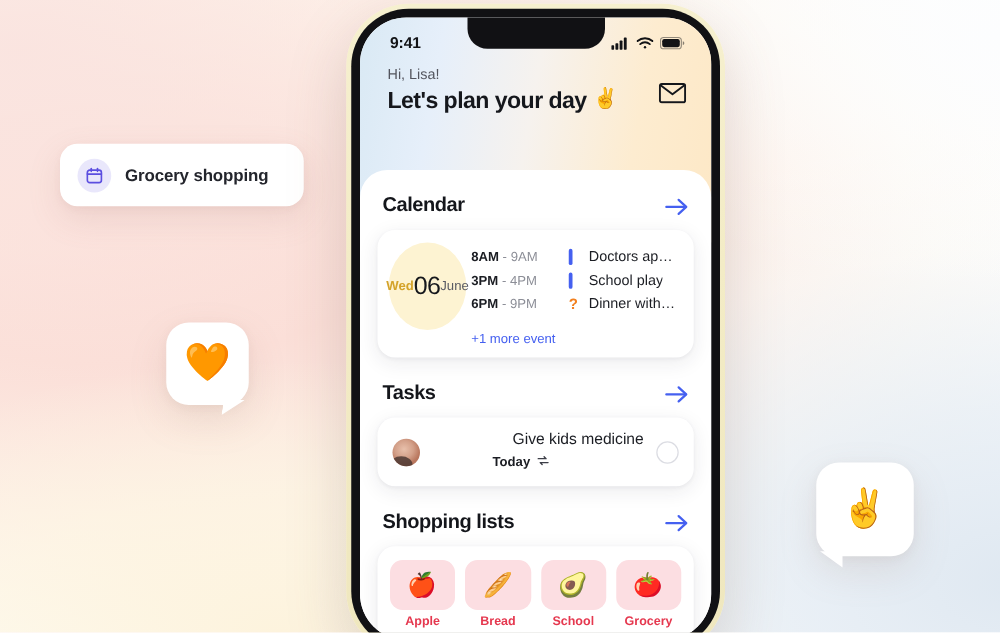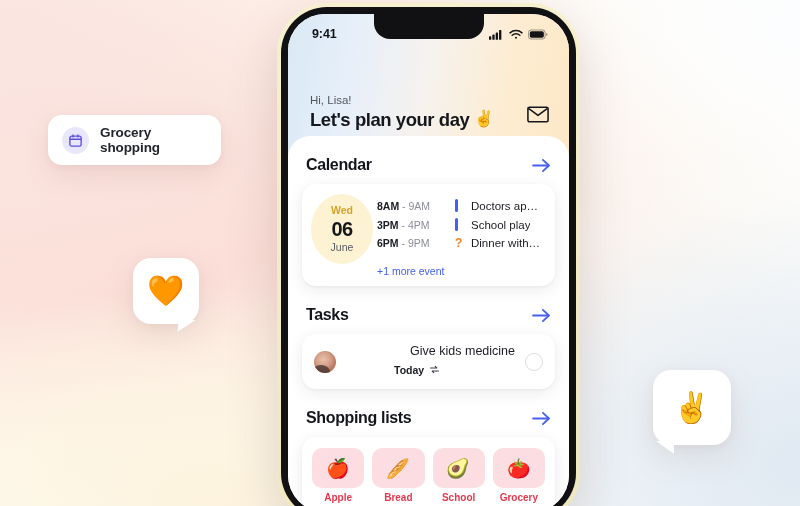--- a/index.html
+++ b/index.html
@@ -27,21 +27,21 @@
   .bg-cool-tr {
     background: radial-gradient(60% 55% at 100% 6%, #fcfdfe 0%, rgba(252,253,254,0.4) 45%, rgba(255,255,255,0) 75%);
   }
   .bg-pink-tl {
     background: radial-gradient(70% 70% at 2% 8%, rgba(250,228,224,0.9) 0%, rgba(252,238,233,0.35) 45%, rgba(255,255,255,0) 76%);
   }
 
   
   .chip-grocery {
     position:absolute; left:48px; top:115px;
-    width:173px; height:50px;
+    width:195px; height:50px;
     background:#ffffff; border-radius:14px;
     box-shadow:0 10px 26px rgba(170,120,110,0.16), 0 2px 6px rgba(170,120,110,0.08);
     display:flex; align-items:center; padding:0 14px; gap:11px;
   }
   .chip-ico-wrap {
     width:27px; height:27px; border-radius:50%;
     background:#e9e7fb; display:flex; align-items:center; justify-content:center;
     flex:0 0 auto;
   }
   .chip-label { font-size:13.5px; font-weight:700; color:#23252c; letter-spacing:-0.1px; }
@@ -108,21 +108,21 @@
     height:34px; display:flex; align-items:center;
     justify-content:space-between; padding:6px 21px 0 24px;
   }
   .clock { font-size:12.5px; font-weight:700; color:#121316; letter-spacing:-0.1px; }
   .status-icons { display:flex; align-items:center; gap:5px; }
 
   
   .greeting-wrap {
     position:relative; z-index:5;
     padding:6px 20px 0 22px;
-    display:flex; align-items:flex-start; justify-content:space-between;margin-top:40px;
+    display:flex; align-items:flex-start; justify-content:space-between;
   }
   .greet-hi { font-size:11.5px; color:#53555e; font-weight:400; margin-bottom:3px; }
   .greet-title { font-size:18.5px; font-weight:700; color:#15171c; letter-spacing:-0.45px; display:flex; align-items:flex-start; gap:5px; }
   .greet-title .emo { font-size:16px; }
   .mail-btn { margin-top:12px; cursor:pointer; }
 
   
   .sheet {
     position:absolute; left:0; right:0; top:122px; bottom:0;
     background:#ffffff;
@@ -140,25 +140,25 @@
 
   
   .card {
     background:#ffffff; border-radius:14px;
     box-shadow:0 4px 16px rgba(30,35,60,0.085), 0 1px 3px rgba(30,35,60,0.05);
   }
   .cal-card { display:flex; padding:9px 12px 9px 9px; align-items:flex-start; gap:4px; overflow:hidden; }
   .date-badge {
     width:62px; height:70px; border-radius:50%;
     background:#fdf3d2;
-    display:flex; flex-direction:column; align-items:center; justify-content:center;
+    display:flex; flex-direction:row; align-items:center; justify-content:center;
     flex:0 0 auto; margin-top:1px;
   }
   .date-dow { font-size:10.5px; font-weight:700; color:#d4a32a; line-height:1.2; }
-  .date-num { font-size:20px; font-weight:700; color:#15171c; line-height:1.22; letter-spacing:-0.5px;text-align:center; }
+  .date-num { font-size:20px; font-weight:400; color:#15171c; line-height:1.22; letter-spacing:-0.5px;text-align:center; }
   .date-mon { font-size:10.5px; color:#585a63; line-height:1.2; }
   .events { flex:1 1 auto; min-width:0; padding-top:6px; }
   .event-row { display:flex; align-items:center; gap:0; margin-bottom:6px; }
   .ev-time { width:78px; flex:0 0 auto; font-size:10.5px; white-space:nowrap; }
   .ev-start { font-weight:700; color:#1b1d23; }
   .ev-dash { color:#8c8e97; }
   .ev-end { color:#8c8e97; }
   .ev-marker { width:16px; flex:0 0 auto; display:flex; align-items:center; }
   .ev-bar { width:3px; height:13px; border-radius:2px; background:#4560f0; }
   .ev-q { font-size:12px; font-weight:700; color:#f2801f; line-height:1; }

